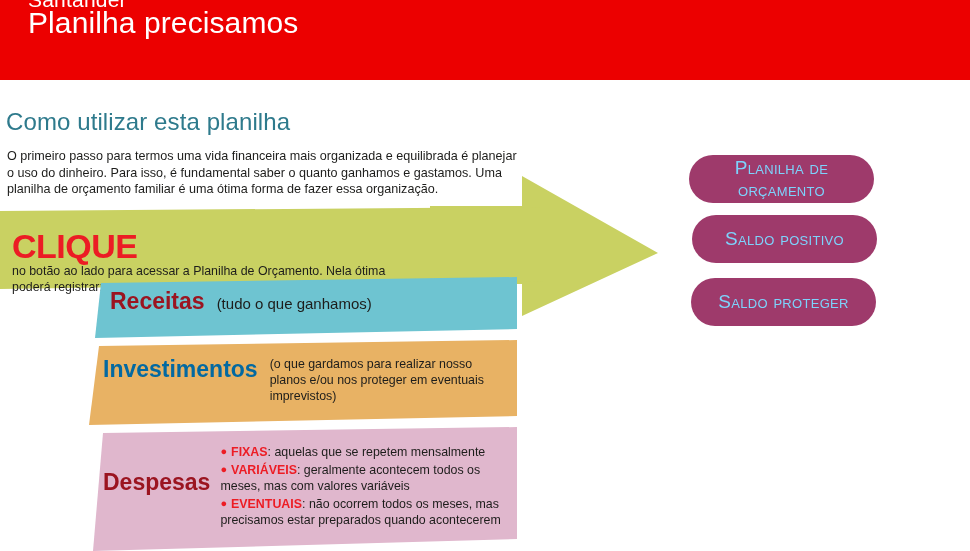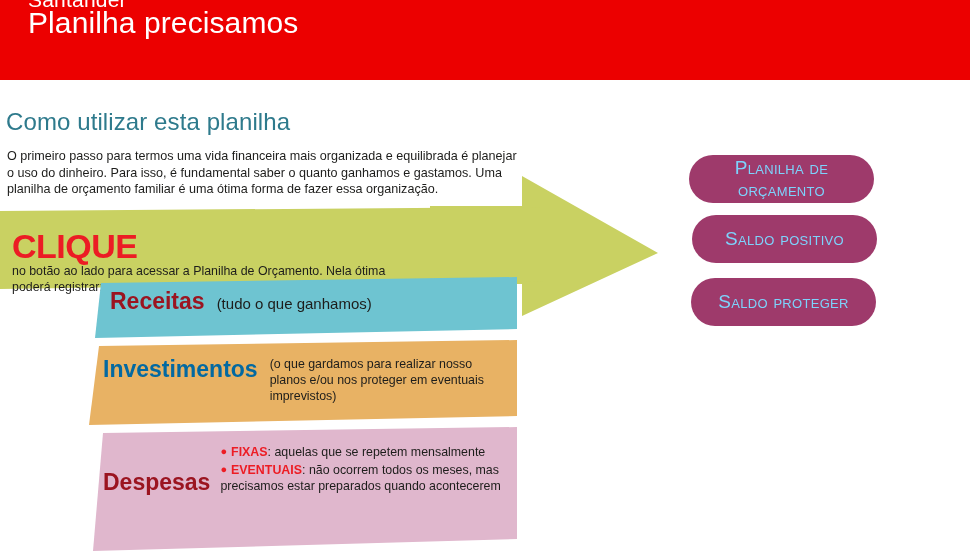--- a/index.html
+++ b/index.html
@@ -229,20 +229,23 @@
   <svg class="band-bg" viewBox="0 0 432 124" preserveAspectRatio="none">
     <polygon points="18,6 432,0 432,112 8,124" fill="#e0b7cd"></polygon>
   </svg>
   <div class="band-content">
     <div class="band-title">Despesas</div>
     <div class="band-desc">
       <div class="expense-item">
         <span class="expense-bullet">●</span><span class="expense-kind">FIXAS</span><span>: aquelas que se repetem mensalmente</span>
       </div>
       <div class="expense-item">
+        <span class="expense-bullet">●</span><span class="expense-kind">VARIÁVEIS</span><span>: geralmente acontecem todos os meses, mas com valores variáveis</span>
+      </div>
+      <div class="expense-item">
         <span class="expense-bullet">●</span><span class="expense-kind">EVENTUAIS</span><span>: não ocorrem todos os meses, mas precisamos estar preparados quando acontecerem</span>
       </div>
     </div>
   </div>
 </div>
 
 <button class="pill-button" id="btn-planilha">Planilha de orçamento</button>
 <button class="pill-button" id="btn-saldo-positivo">Saldo positivo</button>
 <button class="pill-button" id="btn-saldo-negativo">Saldo proteger</button>
 

